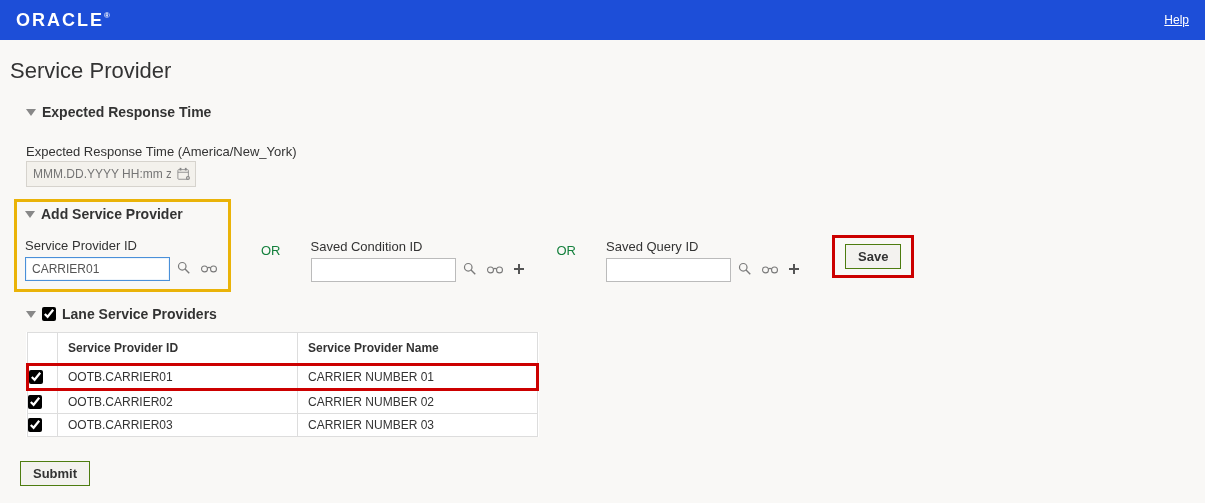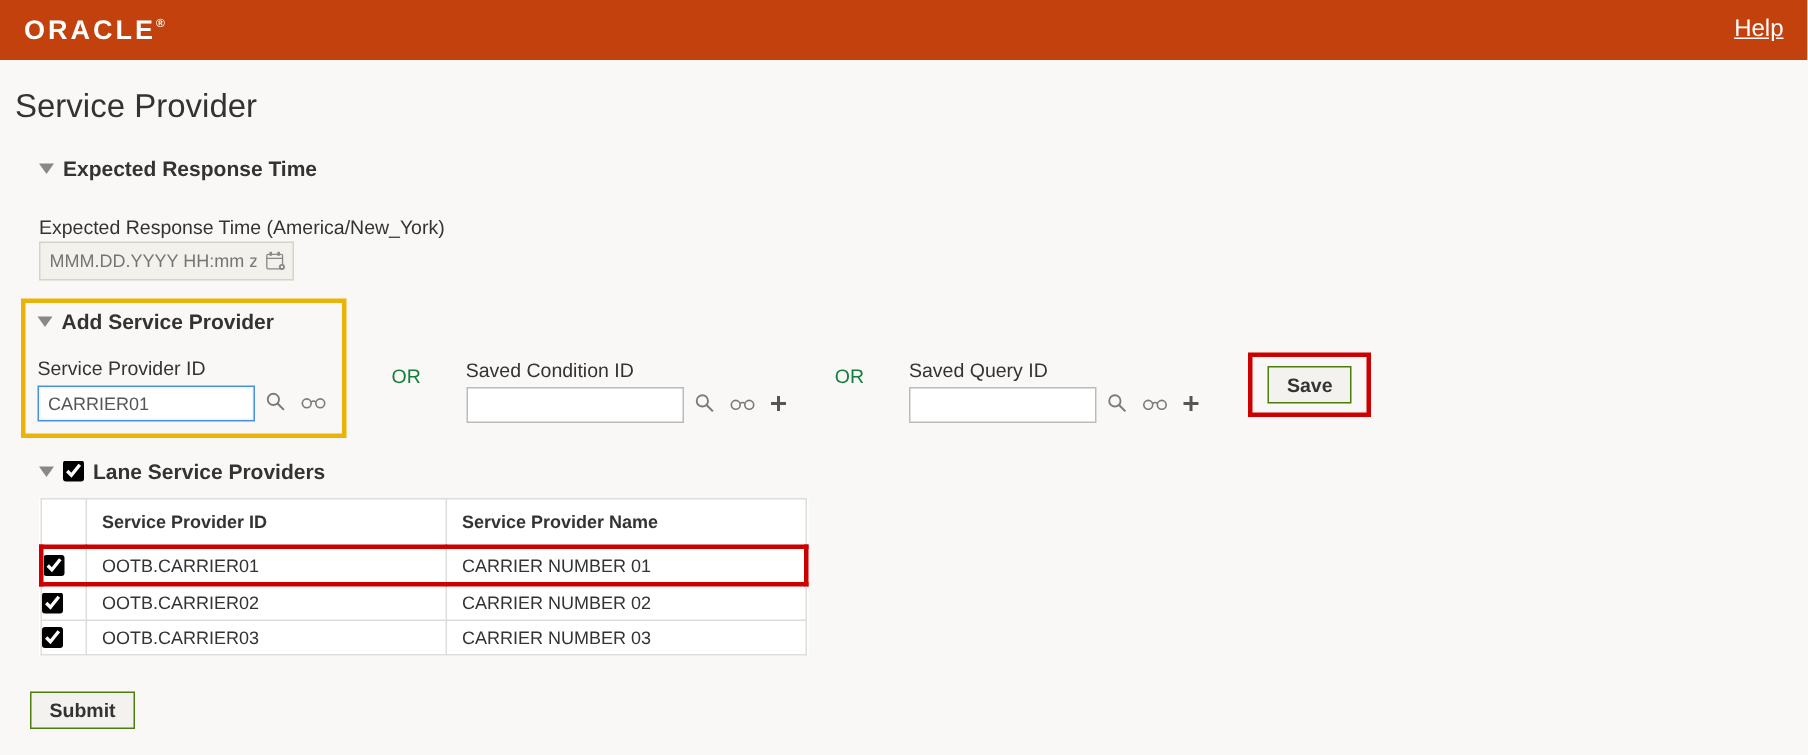--- a/index.html
+++ b/index.html
@@ -4,37 +4,37 @@
 <style>
   * { box-sizing: border-box; margin: 0; padding: 0; }
   body {
     font-family: "Helvetica Neue", Arial, sans-serif;
     font-size: 13px;
     background: #f9f8f6;
     color: #333;
     width: 1205px;
   }
   .topbar {
-    background: #c2410c;
+    background: #1d4ed8;
     height: 40px;
     display: flex;
     align-items: center;
     justify-content: space-between;
     padding: 0 16px;
   }
   .brand {
     color: #fff;
     font-family: Arial, sans-serif;
     font-weight: 600;
     font-size: 18px;
     letter-spacing: 2px;
     position: relative;
   }
   .brand sup { font-size: 8px; vertical-align: top; position: relative; top: 1px; letter-spacing: 0; }
-  .help-link { color: #fff; font-size: 16px; text-decoration: underline; cursor: pointer; }
+  .help-link { color: #fff; font-size: 12px; text-decoration: underline; cursor: pointer; }
   .page-title {
     font-size: 22px;
     font-weight: 400;
     color: #333;
     padding: 18px 10px 10px 10px;
   }
   .section {
     padding: 4px 26px;
   }
   .sec-header {

